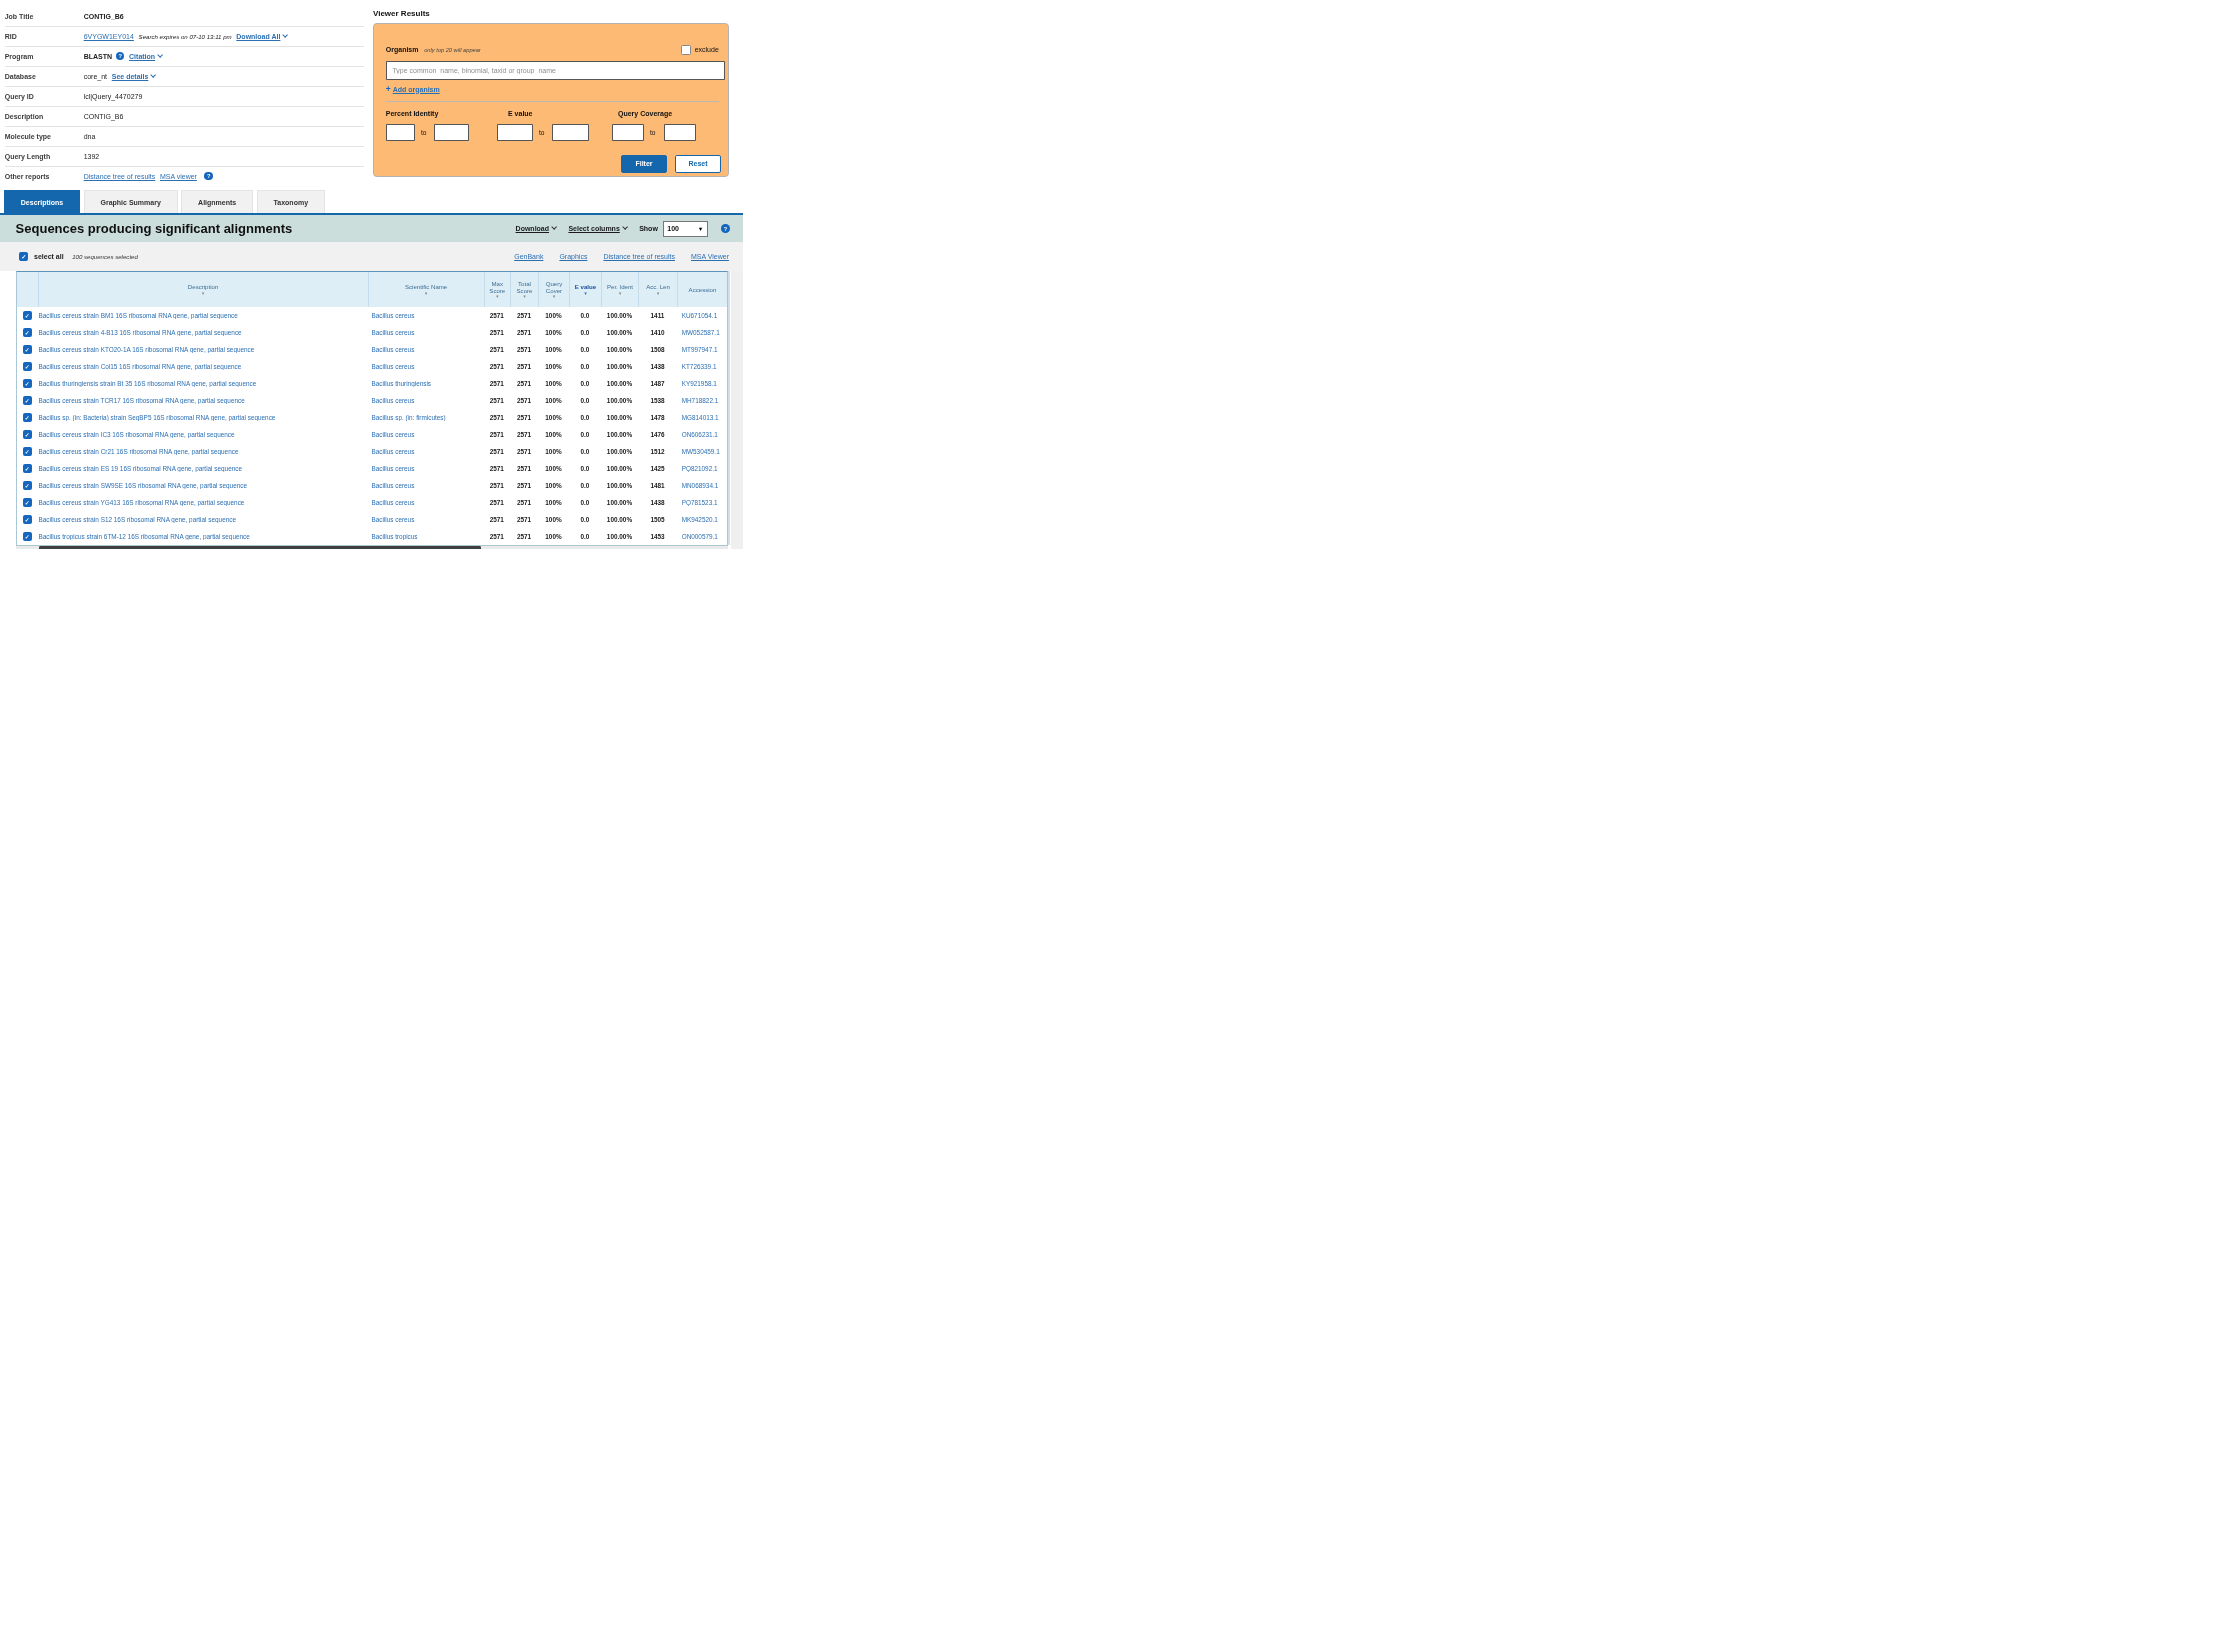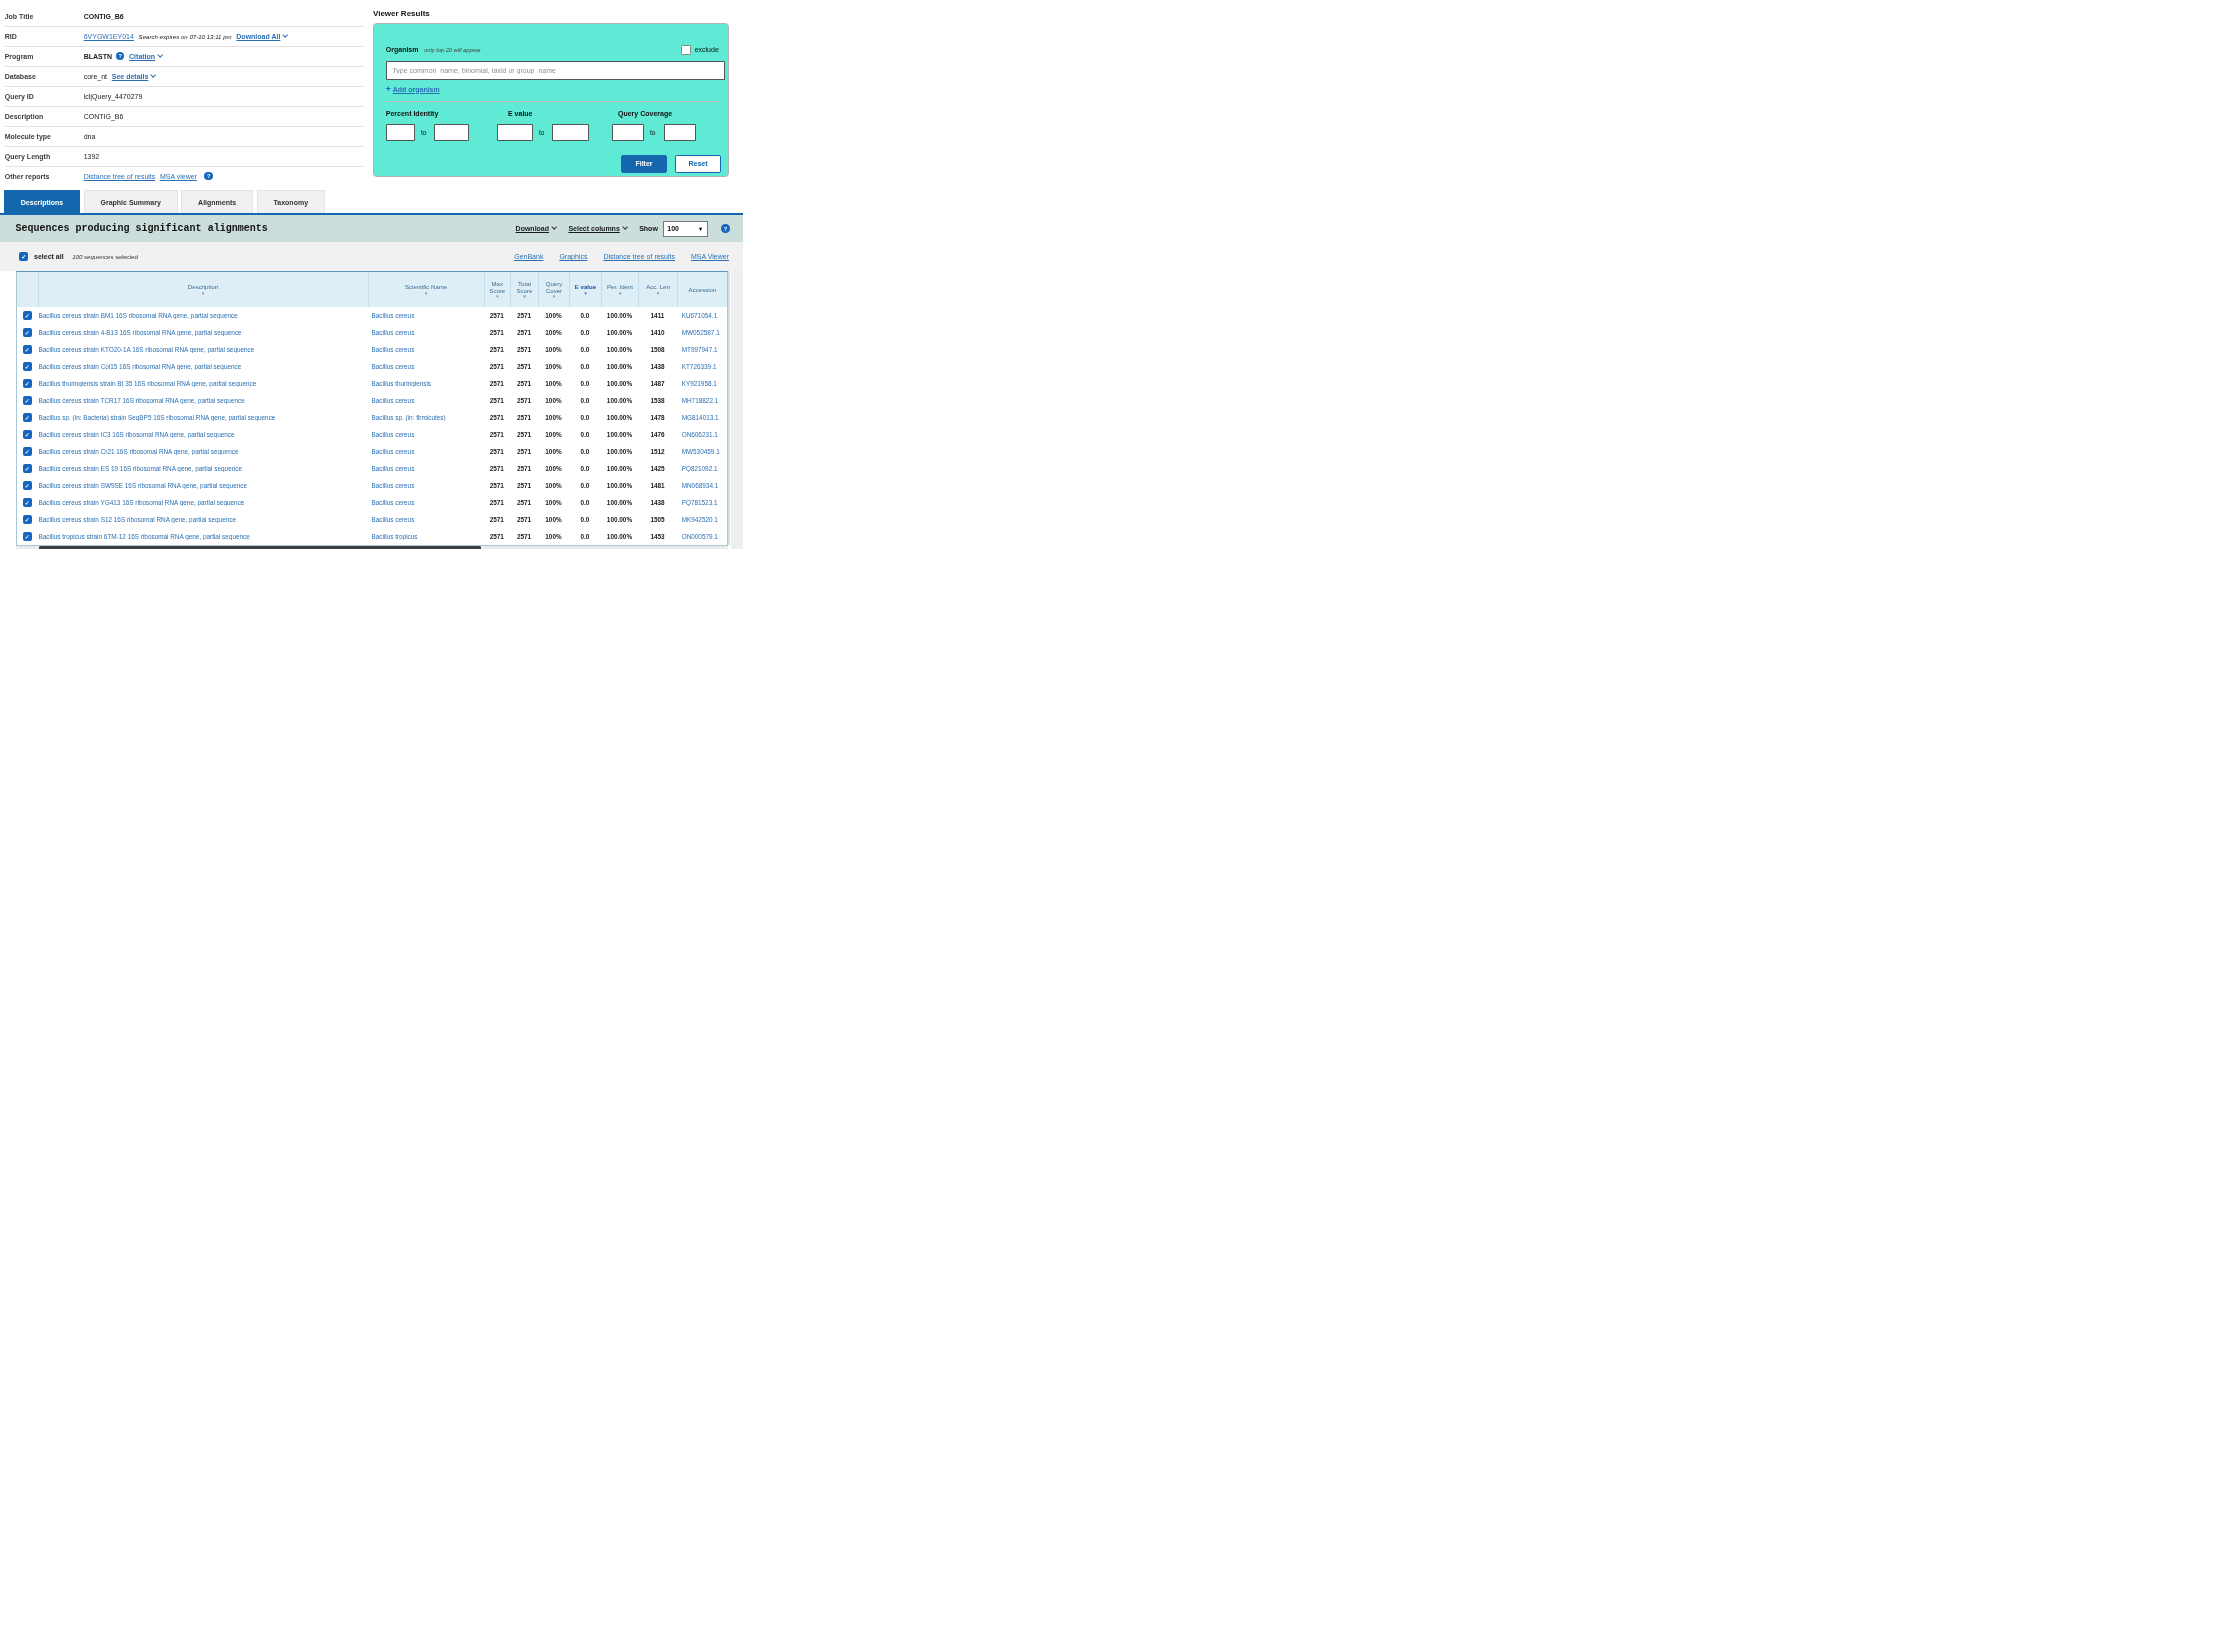--- a/index.html
+++ b/index.html
@@ -15,21 +15,21 @@
   .job-info{position:absolute;left:4.7px;top:6.6px;width:359px;}
   .info-row{display:flex;align-items:center;height:19px;border-bottom:0.5px solid #e3e3e3;font-size:7px;}
   .info-row:last-child{border-bottom:none;}
   .info-label{width:79px;font-weight:bold;color:#3c3c3c;flex:none;}
   .info-value{display:flex;align-items:center;gap:4.7px;white-space:nowrap;}
   .rid-link{font-size:7px;}
   .expires{font-style:italic;font-size:6.1px;color:#1a1a1a;}
   .bold-link{font-weight:bold;}
   
   .filter-title{position:absolute;left:373px;top:8.5px;font-size:8px;font-weight:bold;color:#111;}
-  .filter-box{position:absolute;left:373px;top:22.6px;width:356px;height:154px;background:#5eead4;
+  .filter-box{position:absolute;left:373px;top:22.6px;width:356px;height:154px;background:#fdba74;
               border:0.7px solid #b3b3b3;border-radius:3.8px;box-sizing:border-box;}
   .org-row{position:absolute;left:11.8px;top:21px;width:333px;display:flex;align-items:center;}
   .org-label{font-size:7px;font-weight:bold;color:#111;}
   .org-note{font-style:italic;font-size:5.7px;color:#444;margin-left:5.7px;flex:1;}
   .exclude-box{width:8px;height:8px;background:#fff;border:0.7px solid #888;border-radius:1.4px;margin-right:3.8px;}
   .exclude-label{font-size:7px;color:#111;}
   .org-input{position:absolute;left:11.8px;top:37px;width:326px;height:17px;border:0.7px solid #555;
              background:#fff;font-size:7px;padding:0 5.7px;font-family:inherit;color:#222;border-radius:0.9px;}
   .org-input::placeholder{color:#8f8f8f;}
   .add-org{position:absolute;left:11.8px;top:60px;font-size:7px;font-weight:bold;color:#1566bf;}
@@ -45,21 +45,21 @@
   .btn-reset{left:301px;width:46px;background:#fff;color:#1467ad;border:0.7px solid #1467ad;}
   
   .tabs{position:absolute;left:3.8px;top:190px;display:flex;gap:3.3px;}
   .tab{height:23px;display:flex;align-items:center;justify-content:center;padding:0 16px;
        background:#f1f1f1;border:0.5px solid #e4e4e4;border-bottom:none;font-size:7px;font-weight:bold;color:#333;cursor:pointer;}
   .tab.active{background:#1467ad;color:#fff;border-color:#1467ad;}
   .tab-bar{position:absolute;left:0;top:213px;width:743px;height:2.4px;background:#1467ad;}
   
   .teal{position:absolute;left:0;top:215px;width:743px;height:27px;background:#cbdedb;
         display:flex;align-items:center;}
-  .teal-title{font-size:10px;font-weight:bold;color:#101010;margin-left:15.6px;flex:none;font-family:Liberation Mono, monospace;}
+  .teal-title{font-size:13px;font-weight:bold;color:#101010;margin-left:15.6px;flex:none;}
   .teal-right{margin-left:auto;display:flex;align-items:center;gap:12.3px;margin-right:13.2px;font-size:7px;}
   .teal-link{color:#1a1a1a;font-weight:bold;text-decoration:underline;cursor:pointer;}
   .teal-link .chev{border-color:#333;}
   .show-wrap{display:flex;align-items:center;gap:4.7px;font-weight:bold;color:#111;}
   .show-select{width:36px;height:14px;background:#fff;border:0.7px solid #777;display:flex;
                align-items:center;justify-content:space-between;padding:0 3.8px;font-size:7px;cursor:pointer;}
   .show-select .tri{font-size:5.7px;color:#000;}
   
   .selstrip{position:absolute;left:0;top:242px;width:743px;height:29px;background:#f1f1f1;
             display:flex;align-items:center;}

